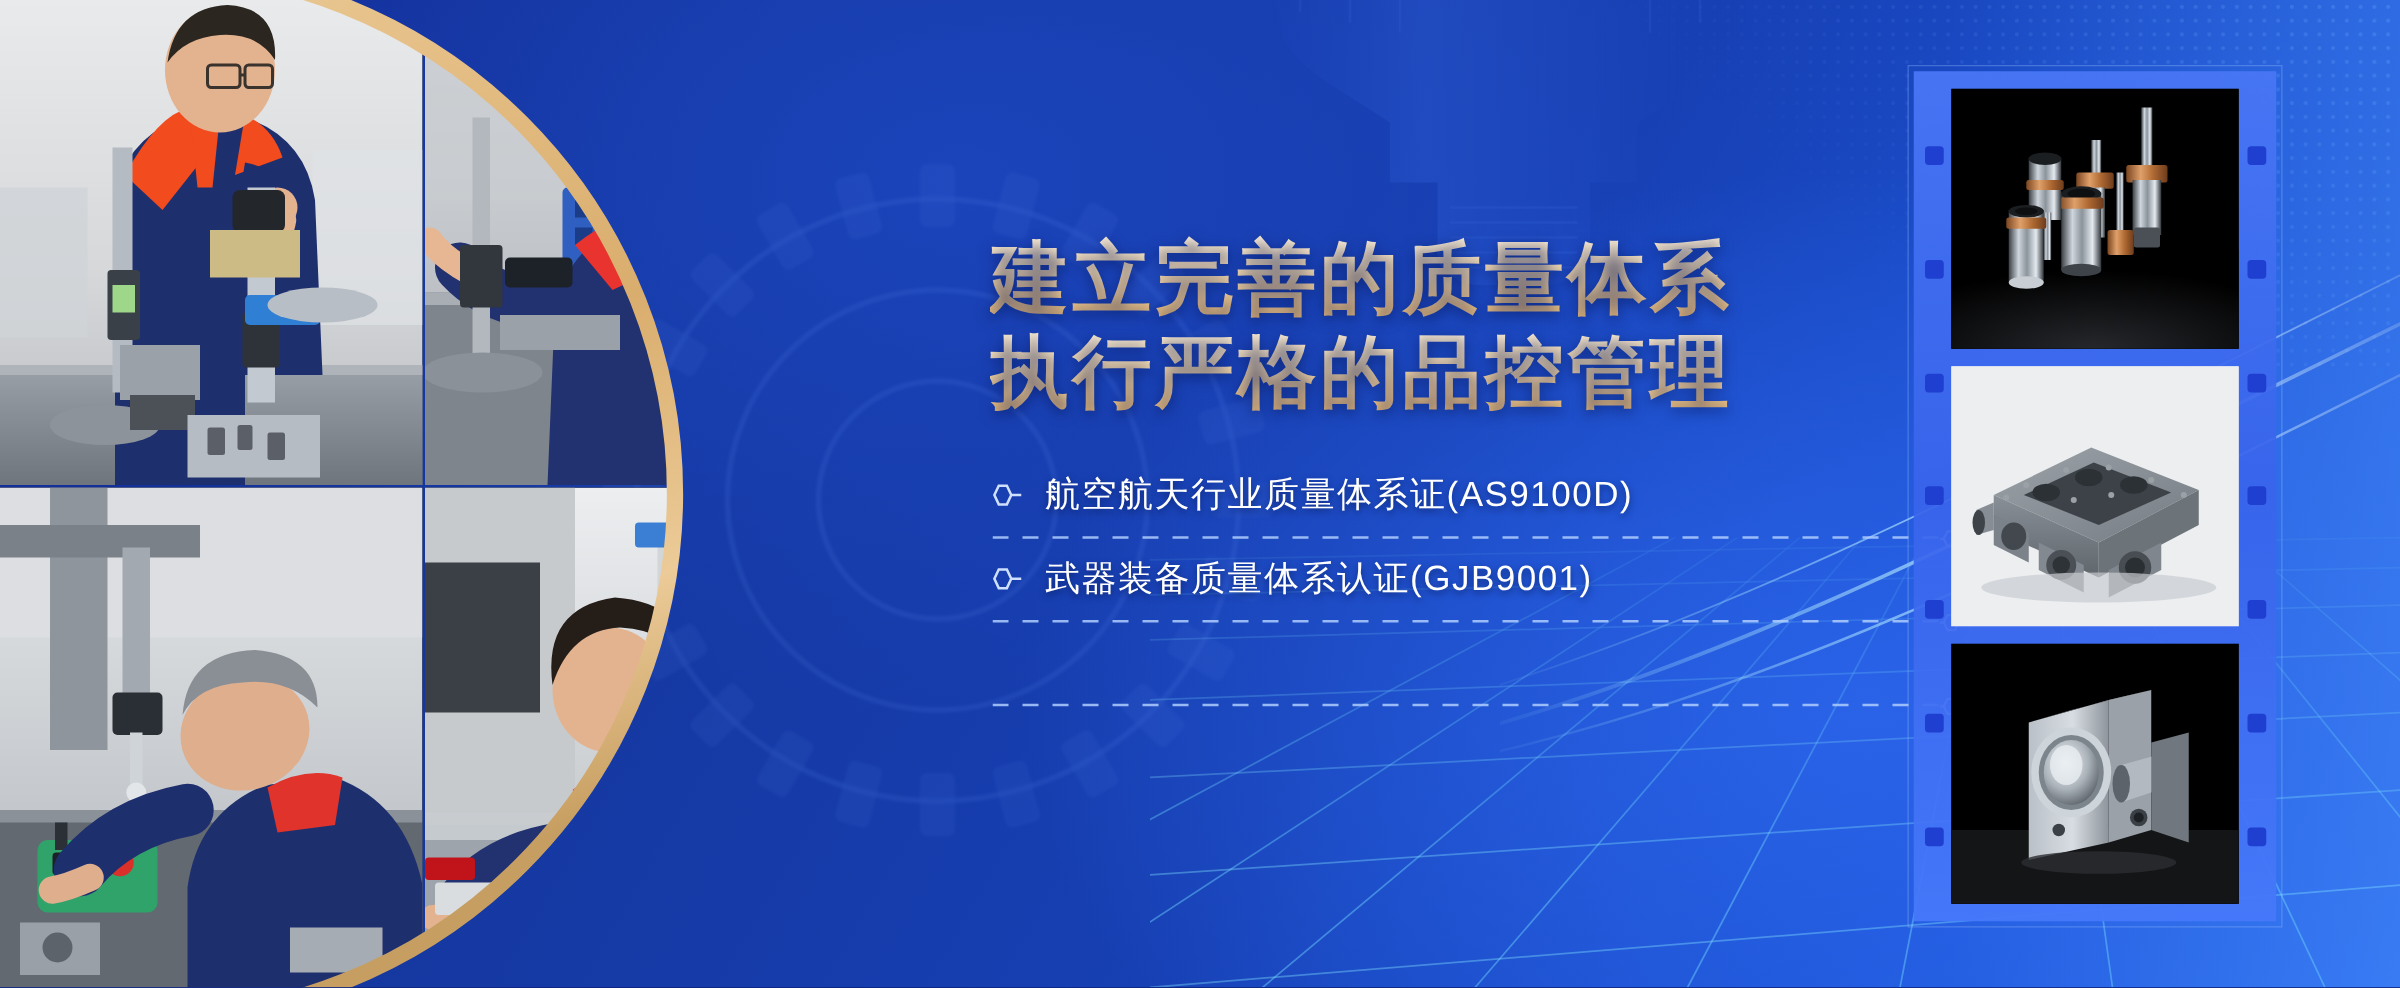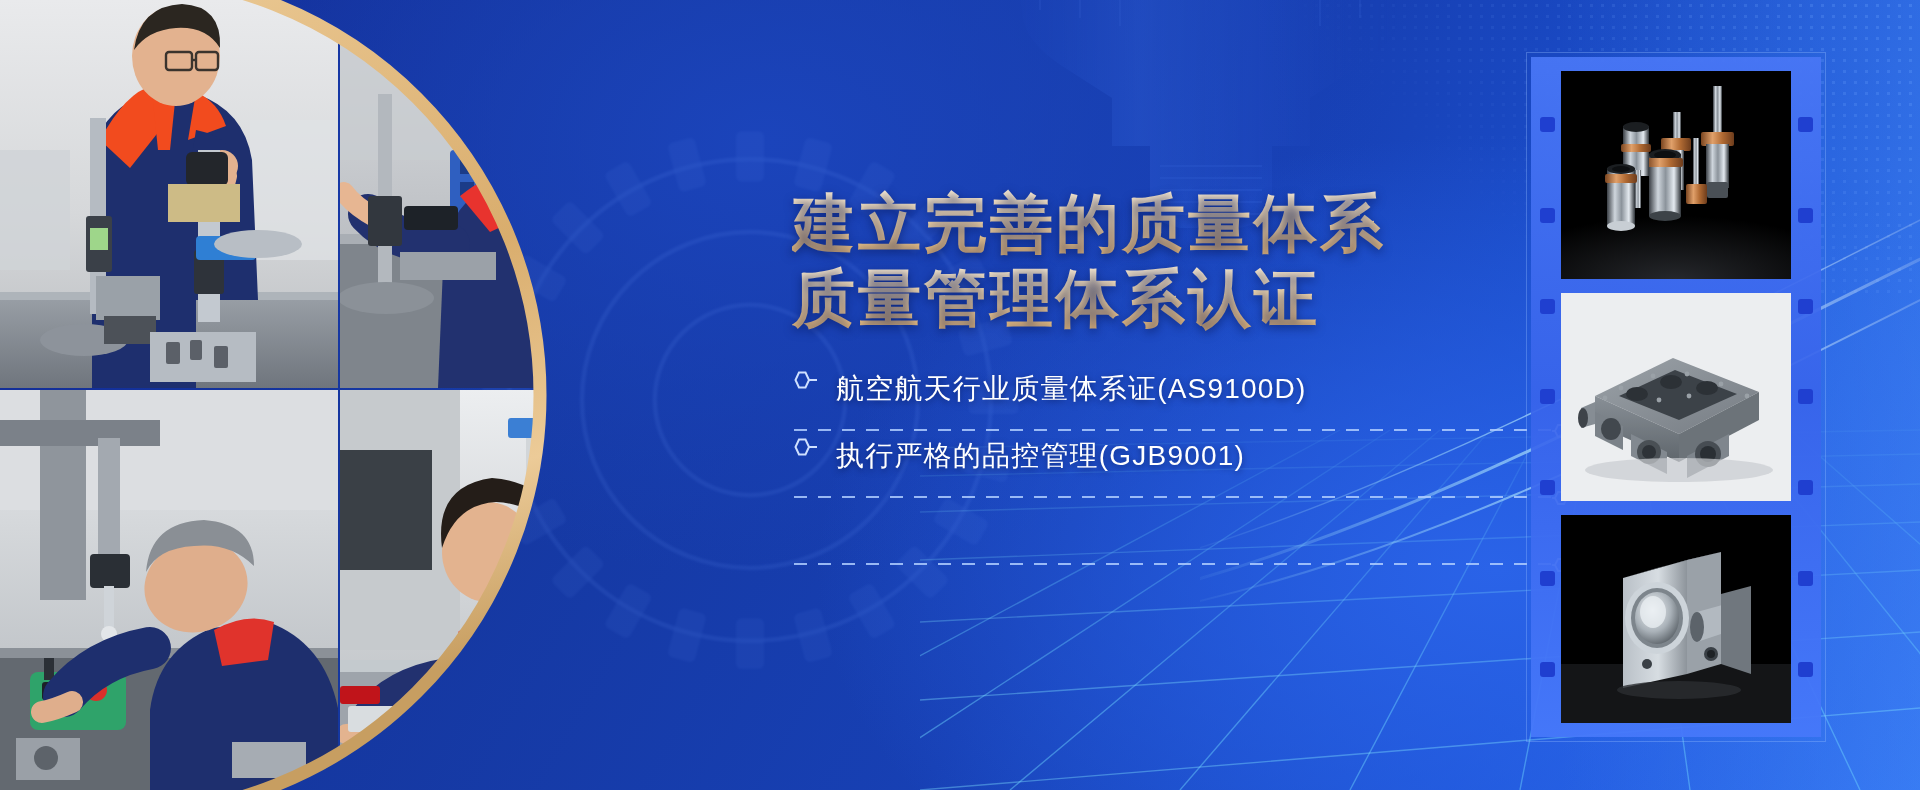--- a/index.html
+++ b/index.html
@@ -111,21 +111,21 @@
     -webkit-background-clip:text;
             background-clip:text;
     -webkit-text-fill-color:transparent;
     text-shadow:0 3px 10px rgba(6,20,80,.55);
     white-space:nowrap;
   }
 
   .cert-list{ list-style:none; margin-top:6px; }
   .cert-item{ position:relative; height:67px; }
   .cert-row{
-    display:flex; align-items:flex-start; gap:18px;
+    display:flex; align-items:center; gap:18px;
     height:52px;
   }
   .hex-icon{ flex:0 0 auto; width:26px; height:20px; display:block; }
   .hex-icon svg{ width:100%; height:100%; display:block; }
   .cert-label{
     font-size:28px;
     color:#ffffff;
     letter-spacing:1.2px;
     white-space:nowrap;
     text-shadow:0 2px 6px rgba(5,18,70,.6);
@@ -520,21 +520,21 @@
         </linearGradient>
       </defs>
       <circle cx="120" cy="395" r="420" fill="none" stroke="url(#goldg)" stroke-width="13"></circle>
     </svg>
   </div>
 
   <div class="content">
 
     <div class="headline">
       <span class="hl">建立完善的质量体系</span>
-      <span class="hl">质量管理体系认证</span>
+      <span class="hl">执行严格的品控管理</span>
     </div>
 
     <ul class="cert-list">
 
       <li class="cert-item">
         <div class="cert-row">
           <span class="hex-icon">
             <svg viewBox="0 0 26 20">
               <path d="M7 2.5 L13.5 2.5 L17 10 L13.5 17.5 L7 17.5 L3.5 10 Z" fill="none" stroke="#cfe0ff" stroke-width="2"></path>
               <line x1="17" y1="10" x2="25" y2="10" stroke="#cfe0ff" stroke-width="2"></line>
@@ -552,21 +552,21 @@
       </li>
 
       <li class="cert-item">
         <div class="cert-row">
           <span class="hex-icon">
             <svg viewBox="0 0 26 20">
               <path d="M7 2.5 L13.5 2.5 L17 10 L13.5 17.5 L7 17.5 L3.5 10 Z" fill="none" stroke="#cfe0ff" stroke-width="2"></path>
               <line x1="17" y1="10" x2="25" y2="10" stroke="#cfe0ff" stroke-width="2"></line>
             </svg>
           </span>
-          <span class="cert-label">执行严格的品控管理(GJB9001)</span>
+          <span class="cert-label">武器装备质量体系认证(GJB9001)</span>
         </div>
         <span class="cert-line"></span>
         <span class="cert-endcap">
           <svg viewBox="0 0 20 16">
             <path d="M6 2 L12 2 L15 8 L12 14 L6 14 L3 8 Z" fill="none" stroke="#b9d2ff" stroke-width="1.8"></path>
             <line x1="0" y1="8" x2="3" y2="8" stroke="#b9d2ff" stroke-width="1.8"></line>
           </svg>
         </span>
       </li>
 

